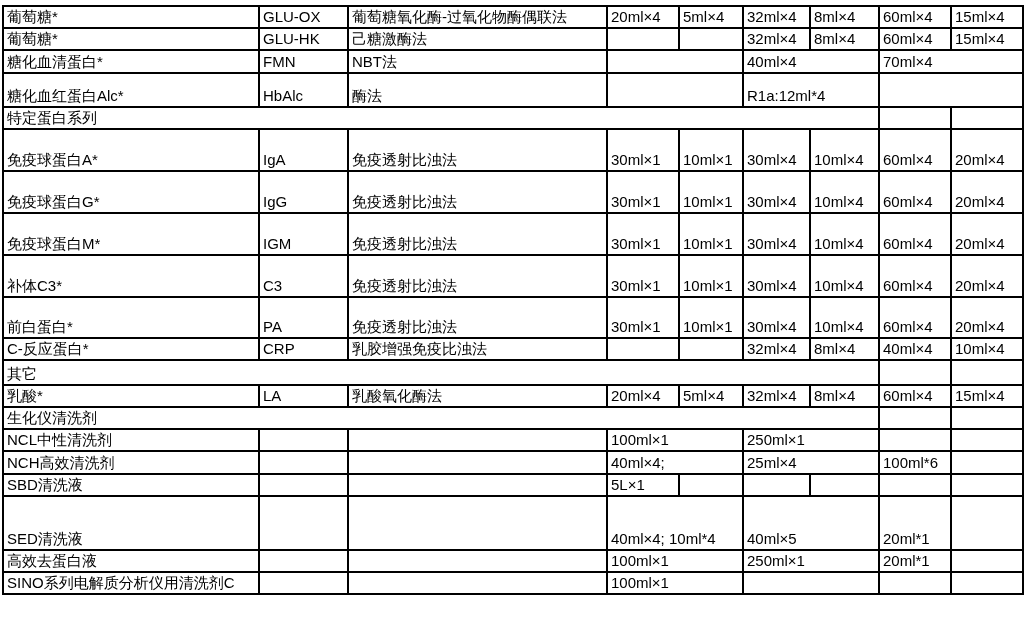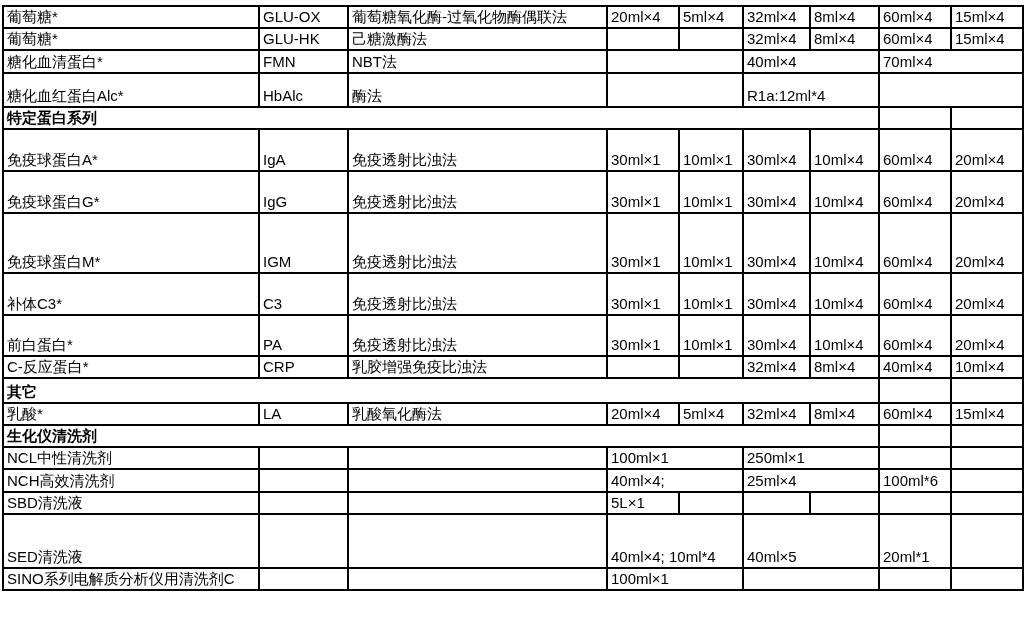--- a/index.html
+++ b/index.html
@@ -16,21 +16,21 @@
   }
   table.grid td {
     border: 2px solid #000;
     padding: 0 1px 1px 3px;
     font-size: 15px;
     line-height: 19px;
     vertical-align: bottom;
     white-space: nowrap;
     overflow: hidden;
   }
-  tr.section td { font-weight: bold; margin-top: 35px; }
+  tr.section td { font-weight: normal; margin-top: 35px; }
   td.multiline { white-space: pre-line; line-height: 25px; }
   td.mid { vertical-align: middle; }
 </style>
 </head>
 <body>
 
 <div class="sheet">
   <table class="grid">
     <colgroup id="colgroup">
         <col style="width: 256px;">
@@ -102,21 +102,21 @@
           <td>免疫球蛋白G*</td>
           <td>IgG</td>
           <td>免疫透射比浊法</td>
           <td>30ml×1</td>
           <td>10ml×1</td>
           <td>30ml×4</td>
           <td>10ml×4</td>
           <td>60ml×4</td>
           <td>20ml×4</td>
         </tr>
-        <tr style="height: 60px;">
+        <tr style="height: 42px;">
           <td>免疫球蛋白M*</td>
           <td>IGM</td>
           <td>免疫透射比浊法</td>
           <td>30ml×1</td>
           <td>10ml×1</td>
           <td>30ml×4</td>
           <td>10ml×4</td>
           <td>60ml×4</td>
           <td>20ml×4</td>
         </tr>
@@ -203,20 +203,29 @@
           <td></td>
           <td></td>
         </tr>
         <tr style="height: 54px;">
           <td class="mid">SED清洗液</td>
           <td></td>
           <td></td>
           <td colspan="2" class="multiline">40ml×4;
 10ml*4</td>
           <td colspan="2">40ml×5</td>
+          <td>20ml*1</td>
+          <td></td>
+        </tr>
+        <tr style="height: 22px;">
+          <td>高效去蛋白液</td>
+          <td></td>
+          <td></td>
+          <td colspan="2">100ml×1</td>
+          <td colspan="2">250ml×1</td>
           <td>20ml*1</td>
           <td></td>
         </tr>
         <tr style="height: 20px;">
           <td>SINO系列电解质分析仪用清洗剂C</td>
           <td></td>
           <td></td>
           <td colspan="2">100ml×1</td>
           <td colspan="2"></td>
           <td></td>

